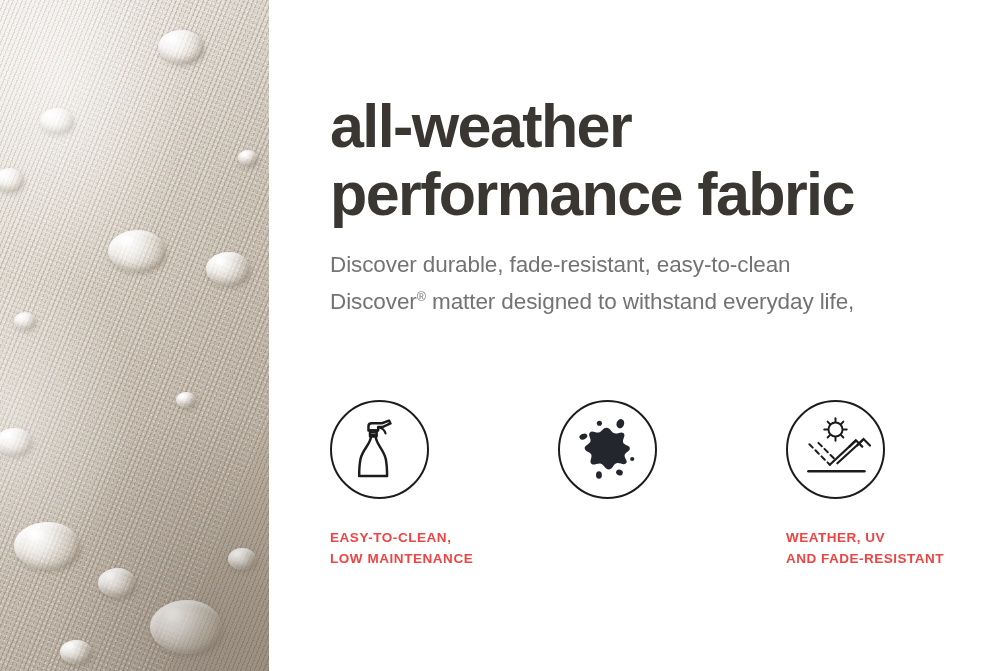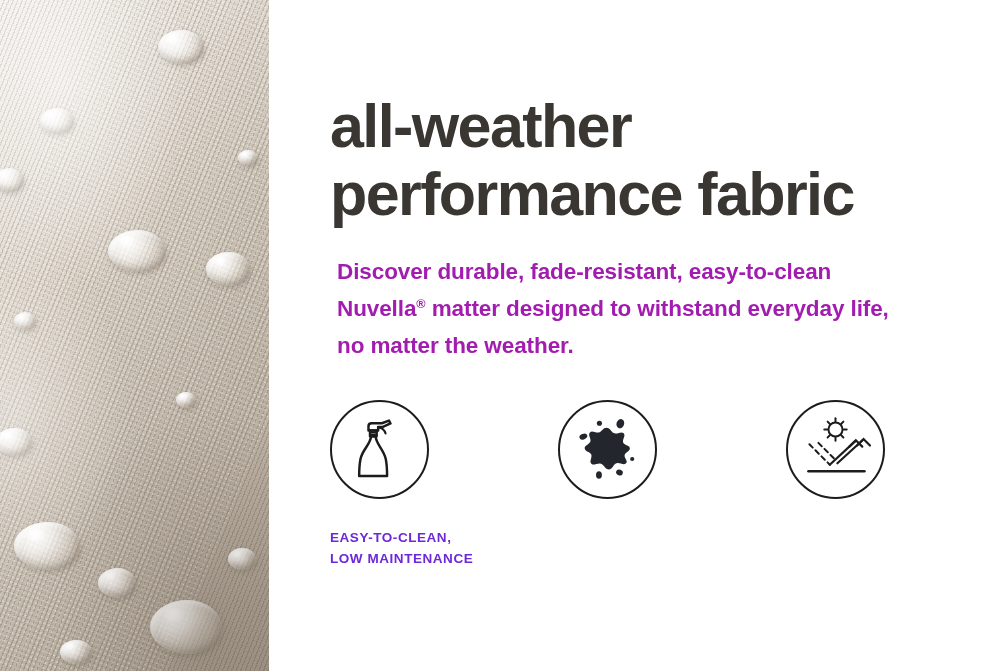--- a/index.html
+++ b/index.html
@@ -113,25 +113,25 @@
     font-weight: bold;
     letter-spacing: -1.6px;
     color: #3a3733;
     white-space: pre-line;
   }
 
   .subcopy {
     position: absolute;
     left: 0;
     top: 246px;
-    margin: 7px;
+    margin: 0;
     font-size: 22.5px;
     line-height: 37px;
-    font-weight: bold;
-    color: #a21caf;
+    font-weight: normal;
+    color: #737373;
     letter-spacing: -0.1px;
   }
   .subcopy sup {
     font-size: 0.56em;
     vertical-align: super;
     line-height: 0;
   }
 
   
   .features {
@@ -158,21 +158,21 @@
   }
   .feature-2 .icon-circle-wrap { margin-left: 0; }
 
   .feature-label {
     margin: 0;
     padding-top: 28px;
     font-size: 13.5px;
     line-height: 21px;
     font-weight: bold;
     letter-spacing: 0.55px;
-    color: #6d28d9;
+    color: #ef4444;
     white-space: pre-line;
   }
   .feature-2 .feature-label,
   .feature-3 .feature-label { letter-spacing: 0.5px; }
 </style>
 </head>
 <body>
 
 <div class="banner">
 
@@ -197,21 +197,21 @@
     <div class="droplet" style="left:238px; top:150px; width:20px; height:16px;"></div>
 
     <div class="fabric-shade"></div>
   </div>
 
   <div class="content">
 
     <h1 class="headline">all-weather
 performance fabric</h1>
 
-    <p class="subcopy"><span>Discover durable, fade-resistant, easy-to-clean</span><br><span>Nuvella</span><sup>®</sup><span> matter designed to withstand everyday life,</span><br><span>no matter the weather.</span></p>
+    <p class="subcopy"><span>Discover durable, fade-resistant, easy-to-clean</span><br><span>Discover</span><sup>®</sup><span> matter designed to withstand everyday life,</span><br></p>
 
     <div class="features">
 
       <div class="feature feature-1">
         <div class="icon-circle-wrap">
           <svg class="icon-circle" viewBox="0 0 100 100">
             <g fill="none" stroke="#1c1c1c" stroke-width="2.6" stroke-linejoin="round" stroke-linecap="round">
 
               <path d="M41 36 C41 44, 32 50, 30 60 C28.6 67, 28.6 72, 28.6 78 L58 78 C58 72, 58 67, 56.6 60 C54.6 50, 46 44, 46 36 Z"></path>
 
@@ -267,17 +267,19 @@
 
               <path d="M44.0 66.0 L70.5 41.5" stroke-width="2.3"></path>
               <path d="M61.8 40.2 L71.4 40.2 L71.4 49.8" stroke-width="2.3" fill="none" transform="rotate(-45 71.4 40.2)"></path>
               <path d="M52.0 64.5 L78.5 40.2" stroke-width="2.3"></path>
               <path d="M69.9 39.0 L79.5 39.0 L79.5 48.6" stroke-width="2.3" fill="none" transform="rotate(-45 79.5 39.0)"></path>
 
               <path d="M21.5 72.8 L80.5 72.8" stroke-width="2.6"></path>
             </g>
           </svg>
         </div>
+        <p class="feature-label">WEATHER, UV
+AND FADE-RESISTANT</p>
       </div>
 
     </div>
   </div>
 </div>
 
 </body></html>

